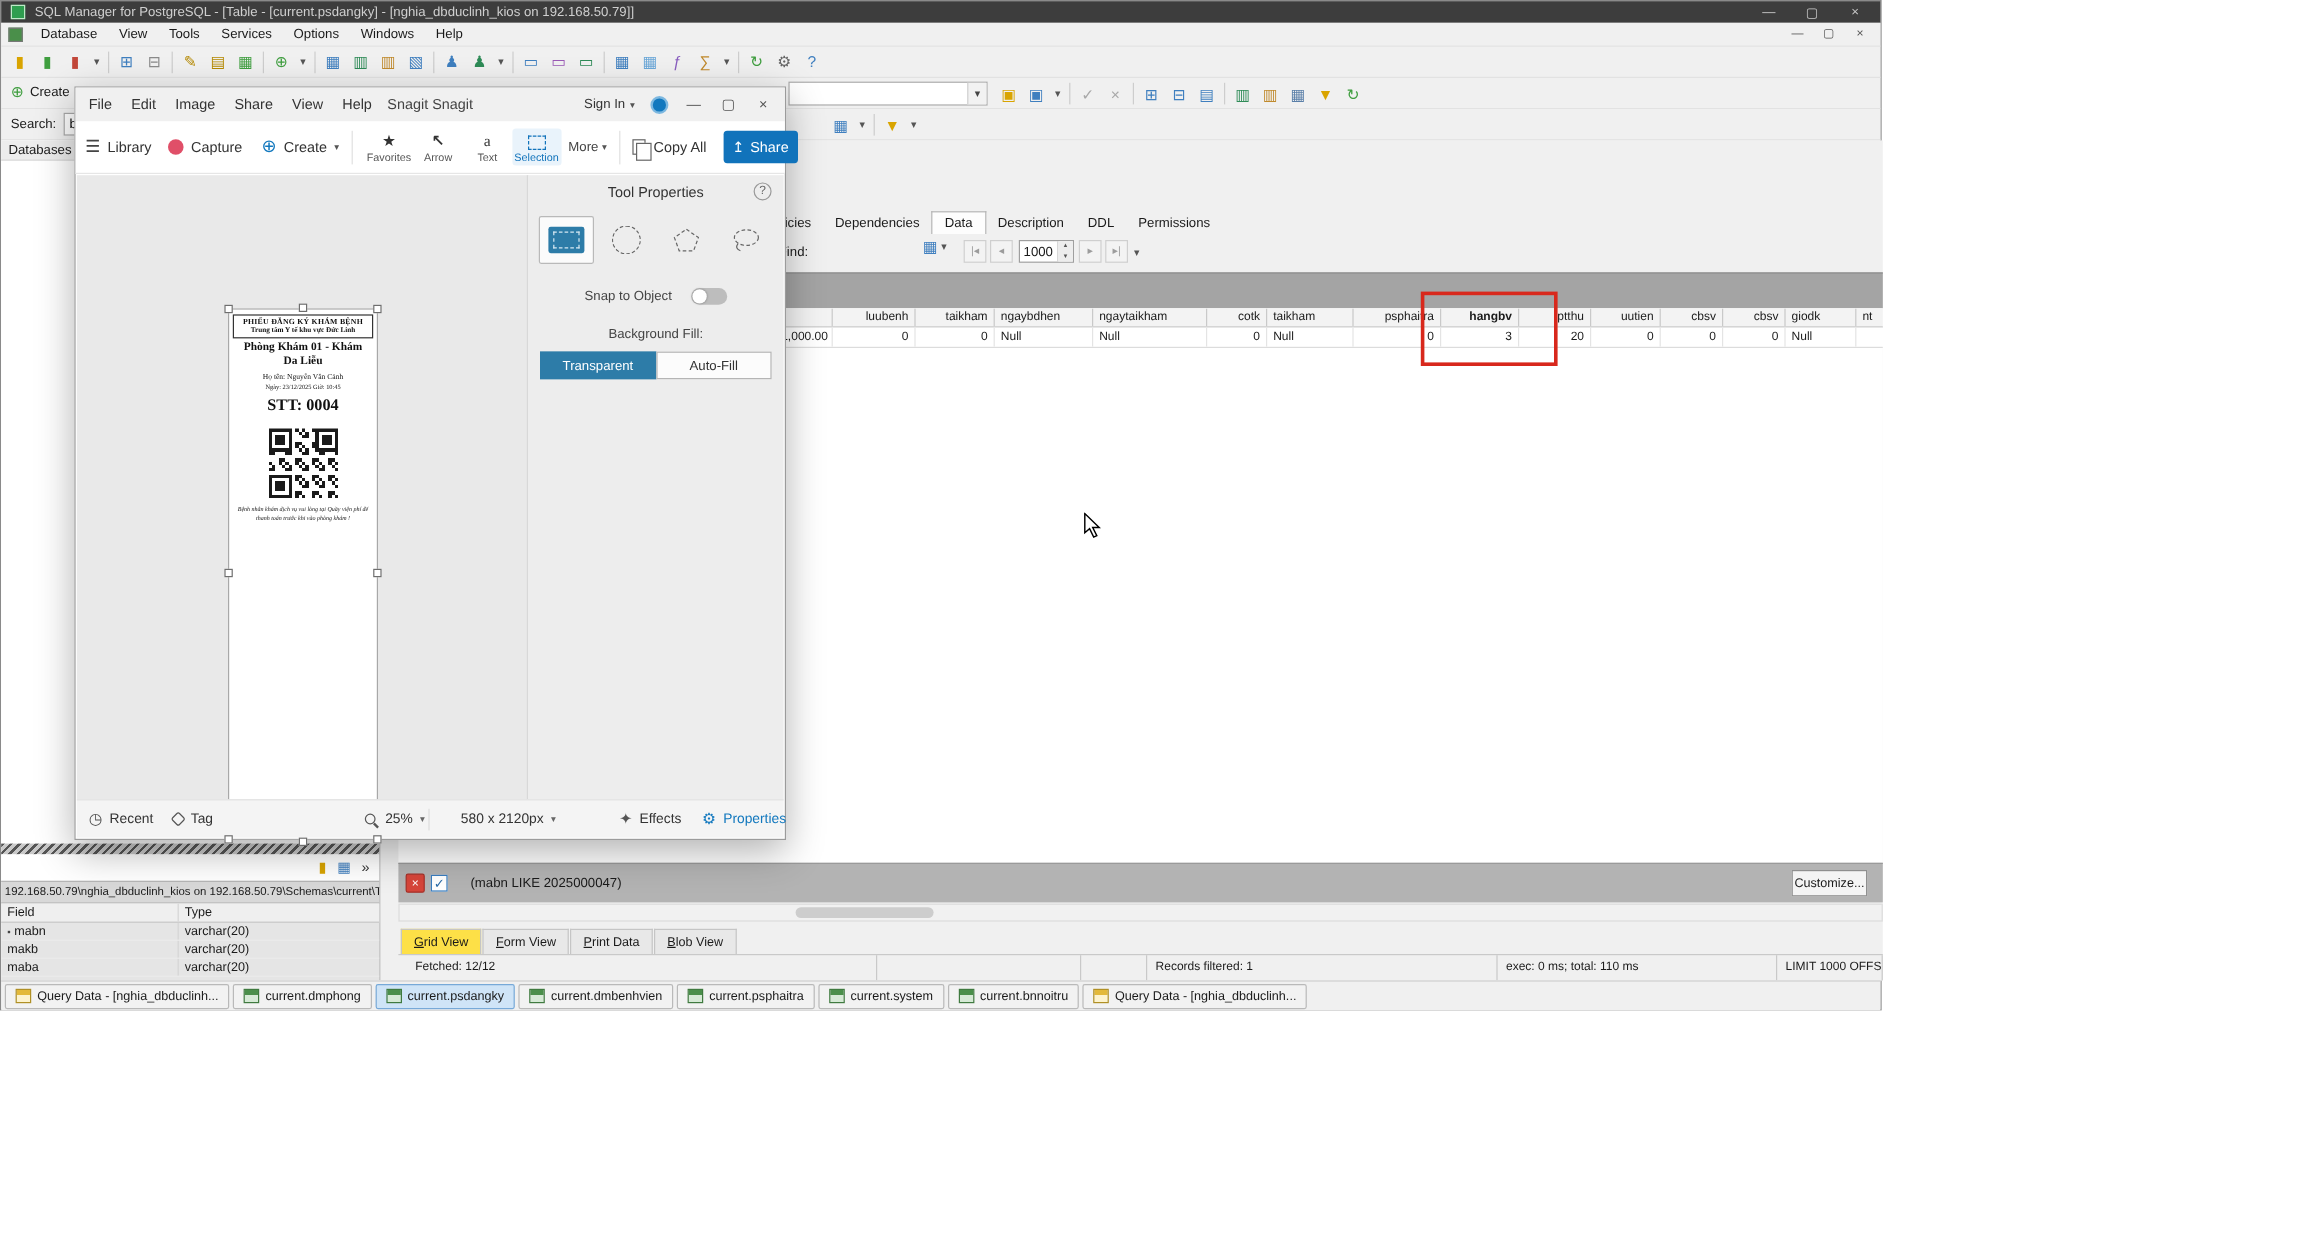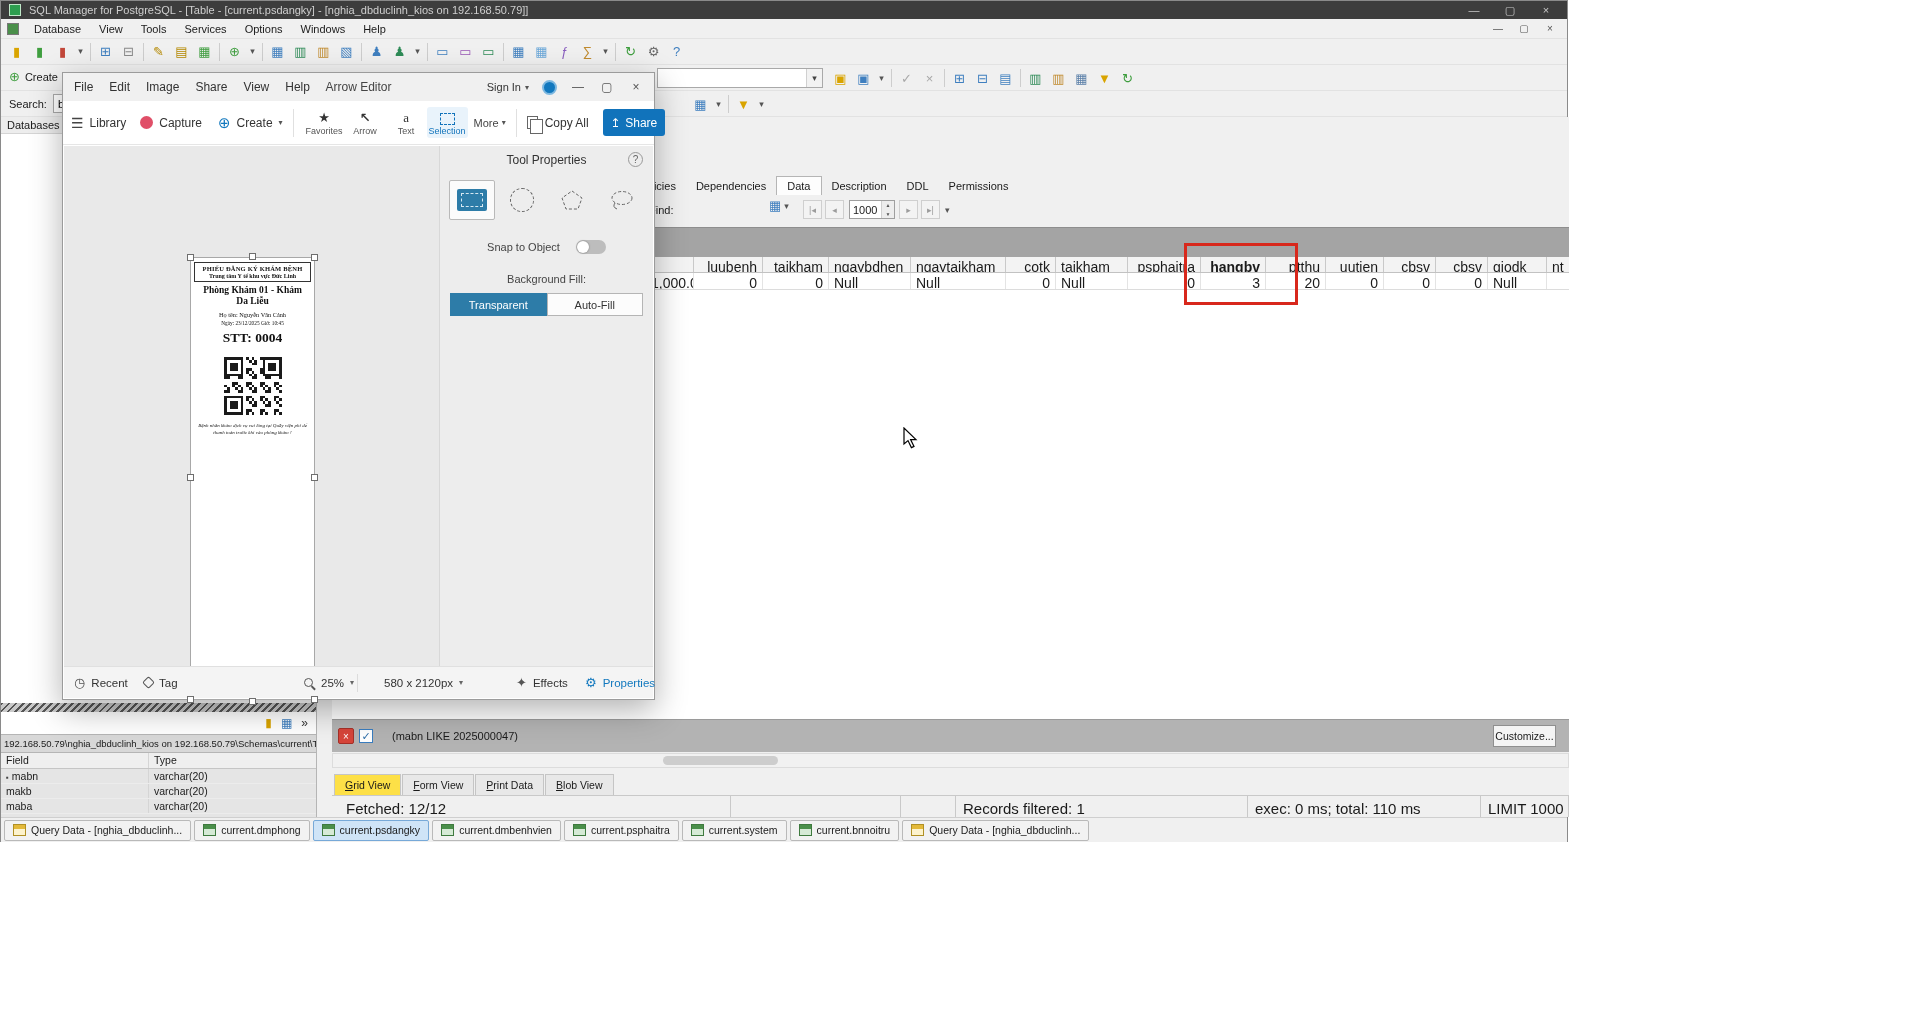--- a/index.html
+++ b/index.html
@@ -66,21 +66,21 @@
   .nbtn{position:absolute;top:5px;width:19px;height:19px;background:#f3f3f3;border:1px solid #cfcfcf;color:#9c9c9c;font-size:9px;display:flex;align-items:center;justify-content:center}
   .spinner{position:absolute;left:517px;top:5px;width:46px;height:19px;background:#fff;border:1px solid #9f9f9f;display:flex}
   .spin-val{flex:1;padding:3px 3px;font-size:11px}
   .spin-btns{width:13px;border-left:1px solid #cfcfcf;display:flex;flex-direction:column}
   .spin-b{flex:1;font-size:5px;color:#555;display:flex;align-items:center;justify-content:center;background:#ededed}
   .nav-dd{position:absolute;left:613px;top:10px;font-size:9px;color:#555}
 
   .band{position:absolute;top:110px;left:0;right:0;height:30px;background:#a4a4a4;border-top:1px solid #8e8e8e}
   .sheet{position:absolute;top:140px;left:0;right:0;height:462px;background:#fff}
   .ghrow{position:absolute;top:140px;left:0;right:0;height:16px;display:flex;padding-left:314px;background:#f3f3f3;border-bottom:1px solid #c2c2c2;overflow:hidden}
-  .gcell{height:100%;padding:2px 5px 0;white-space:nowrap;overflow:hidden;flex:0 0 auto;font-size:14px}
+  .gcell{height:100%;padding:2px 5px 0;white-space:nowrap;overflow:hidden;flex:0 0 auto;font-size:10px}
   .ghead{border-right:1px solid #c9c9c9}
   .ghrow .bold{font-weight:700}
   .gvrow{position:absolute;top:156px;left:0;right:0;height:17px;display:flex;padding-left:314px;background:#fff;border-bottom:1px solid #dcdcdc;overflow:hidden}
   .gval{border-right:1px solid #e4e4e4;padding:2px 5px 0}
   .gvrow .bold{font-weight:400}
   .a-right{text-align:right}
 
   .filterband{position:absolute;top:602px;left:0;right:0;height:33px;background:#b3b3b3;border-top:1px solid #9a9a9a}
   .fb-x{position:absolute;left:6px;top:8px;width:16px;height:16px;background:#d6453a;color:#fff;border:1px solid #a53028;border-radius:2px;font-size:10px;display:flex;align-items:center;justify-content:center}
   .fb-check{position:absolute;left:27px;top:9px;width:14px;height:14px;background:#fff;border:1px solid #3a7dbf;color:#2d6da8;font-size:11px;display:flex;align-items:center;justify-content:center}
@@ -88,21 +88,21 @@
   .fb-customize{position:absolute;right:13px;top:5px;width:63px;height:22px;background:#f4f4f4;border:1px solid #8f8f8f;text-align:center;padding-top:4px;font-size:10.5px}
 
   .hscroll{position:absolute;top:636px;left:0;right:0;height:15px;background:#f1f1f1;border:1px solid #dcdcdc}
   .hthumb{position:absolute;left:330px;top:2px;width:115px;height:9px;background:#cdcdcd;border-radius:5px}
 
   .vtabs{position:absolute;top:653px;left:2px;height:25px;display:flex;gap:1px;align-items:flex-end}
   .vtab{display:block;padding:4px 10px;background:#e8e8e8;border:1px solid #c5c5c5;border-bottom:none;font-size:10.5px}
   .vtab::first-letter{text-decoration:underline}
   .vtab.active{background:#fde047}
 
-  .statusbar{position:absolute;top:678px;left:0;right:0;height:22px;background:#f0f0f0;border-top:1px solid #c9c9c9;font-size:15px}
+  .statusbar{position:absolute;top:678px;left:0;right:0;height:22px;background:#f0f0f0;border-top:1px solid #c9c9c9;font-size:10px}
   .seg{position:absolute;top:0;bottom:0;border-right:1px solid #c9c9c9;padding:4px 7px;white-space:nowrap;overflow:hidden}
 
   .taskbar{position:absolute;left:0;top:816px;width:1566px;height:25px;background:#f0f0f0;border-top:1px solid #cfcfcf;display:flex;align-items:center;gap:3px;padding:0 3px}
   .ttab{height:21px;display:flex;align-items:center;gap:5px;padding:0 8px;background:#f2f2f2;border:1px solid #b9b9b9;border-radius:2px;font-size:10.5px;white-space:nowrap}
   .ttab.active{background:#cfe4f7;border-color:#77a9d8}
   .tt-icon{width:13px;height:12px;border:1px solid #888;flex:none}
   .ttab.t .tt-icon{background:linear-gradient(#4a8f4a 0 4px,#d6ead6 4px);border-color:#3f7a3f}
   .ttab.q .tt-icon{background:linear-gradient(#e3b93a 0 4px,#fdf3cd 4px);border-color:#b09025}
 
   .red-rect{position:absolute;left:1184px;top:243px;width:114px;height:62px;border:3px solid #d8281c;z-index:5}
@@ -580,21 +580,21 @@
         <span>Query Data - [nghia_dbduclinh...</span>
       </div>
       </div>
   </div>
 
   <div class="red-rect"></div>
 
   <div class="snagit">
 
     <div class="sg-titlebar">
-      <span class="sg-title">Arrow Editor</span>
+      <span class="sg-title">Snagit Snagit</span>
       <span class="sg-menus">
           <span class="sg-menu-item">File</span>
           <span class="sg-menu-item">Edit</span>
           <span class="sg-menu-item">Image</span>
           <span class="sg-menu-item">Share</span>
           <span class="sg-menu-item">View</span>
           <span class="sg-menu-item">Help</span>
         </span>
       <span class="sg-right">
         <span class="sg-signin">

